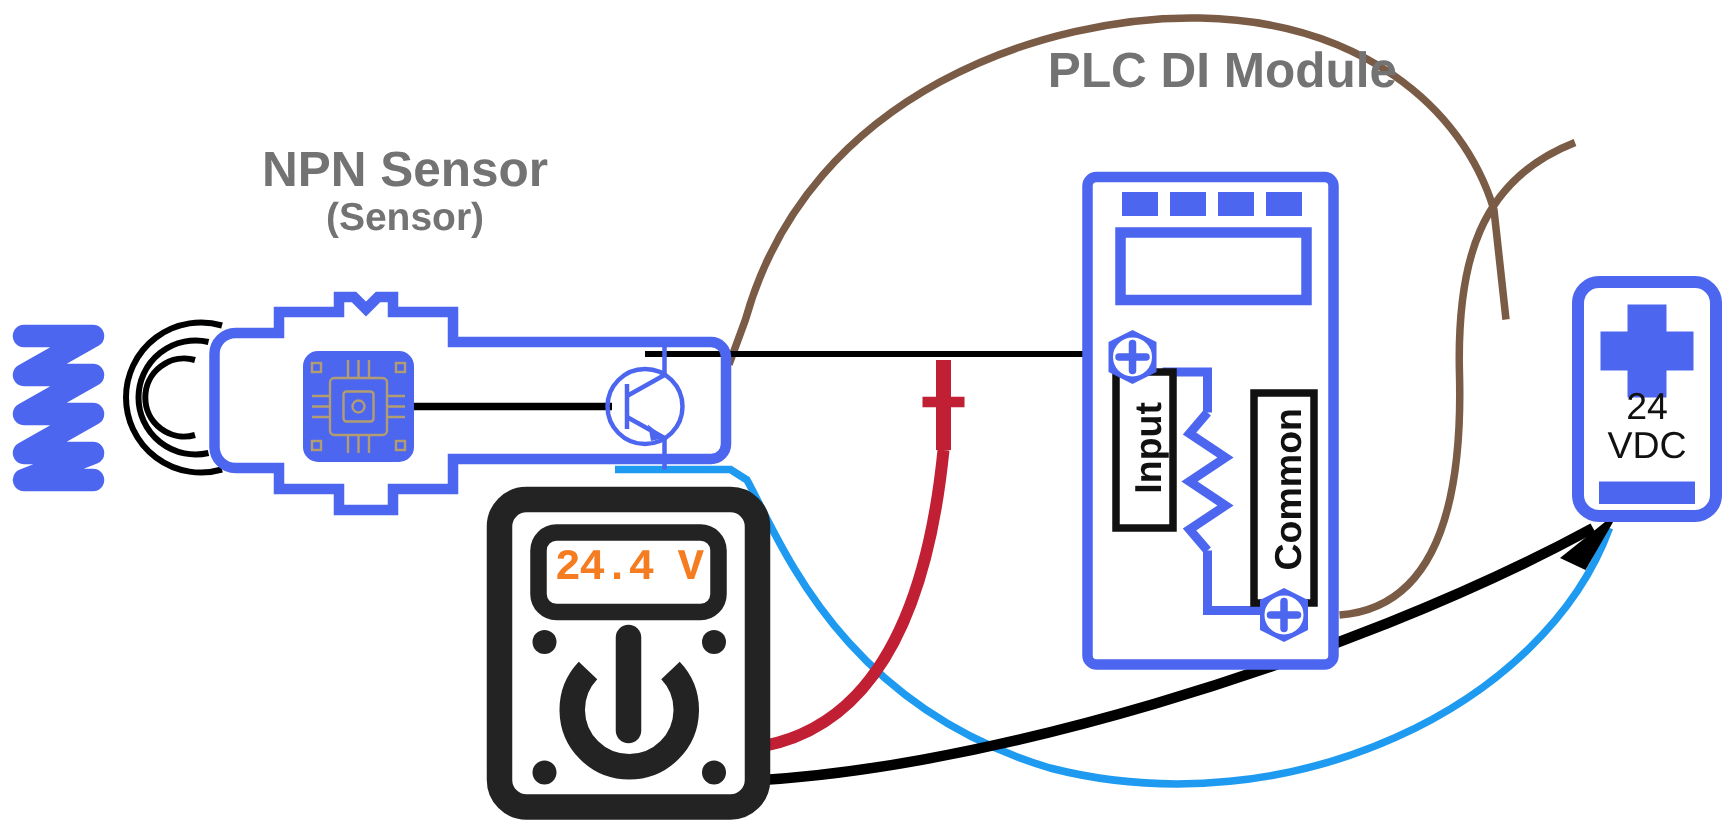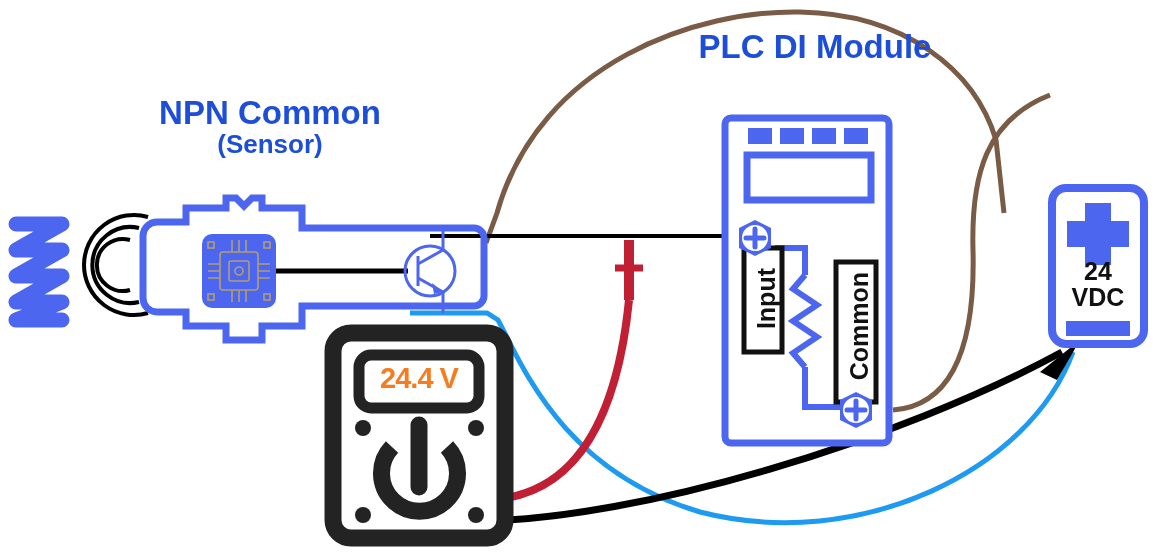--- a/index.html
+++ b/index.html
@@ -1,29 +1,29 @@
 <!DOCTYPE html>
 <html><head>
 <meta charset="utf-8">
 <style>
   html,body{margin:0;padding:0;background:#ffffff;}
   body{font-family:"Liberation Sans","DejaVu Sans",sans-serif;}
   #stage{position:relative;width:1154px;height:553px;background:#ffffff;overflow:hidden;}
   #stage svg{position:absolute;left:0;top:0;}
-  .lbl{position:absolute;color:#1d4ed8;font-weight:bold;text-align:center;line-height:1.05;white-space:nowrap;}
+  .lbl{position:absolute;color:#737373;font-weight:bold;text-align:center;line-height:1.05;white-space:nowrap;}
   .lbl .t1{font-size:33px;display:block;}
   .lbl .t2{font-size:26px;display:block;}
   #sensor-label{left:110px;top:96px;width:320px;}
   #plc-label{left:665px;top:30px;width:300px;}
   .vert-txt{position:absolute;writing-mode:vertical-rl;transform:rotate(180deg);
             font-weight:bold;color:#111;letter-spacing:0px;}
   #meter-reading{position:absolute;left:366px;top:362px;width:106px;text-align:center;
-                 color:#F57C20;font-size:29px;font-weight:bold;letter-spacing:-1px;}
+                 color:#F57C20;font-size:29px;font-weight:bold;letter-spacing:-1px;font-family:Liberation Mono, monospace;}
   #bat-text{position:absolute;left:1055px;top:258px;width:86px;text-align:center;
-            color:#111;font-size:25px;font-weight:bold;line-height:1.05;}
+            color:#111;font-size:25px;font-weight:normal;line-height:1.05;}
 </style>
 </head>
 <body>
 
 <div id="stage">
 
   <svg width="1154" height="553" viewBox="0 0 1154 553">
 
     <g>
       <path d="M486 243 L497 213 C 540 60 700 10 800 12 C 905 14 975 70 996 140 L1004 213" fill="none" stroke="#7A5B46" stroke-width="5"></path>
@@ -158,21 +158,21 @@
       <circle cx="476" cy="515" r="8" fill="#232323"></circle>
       <g>
         <path d="M392 447 A 38 38 0 1 0 447 447" fill="none" stroke="#232323" stroke-width="17"></path>
         <path d="M419 425 L419 487" stroke="#232323" stroke-width="17" stroke-linecap="round"></path>
       </g>
     </g>
 
   </svg>
 
   <div class="lbl" id="sensor-label">
-    <span class="t1">NPN Common</span>
+    <span class="t1">NPN Sensor</span>
     <span class="t2">(Sensor)</span>
   </div>
 
   <div class="lbl" id="plc-label">
     <span class="t1">PLC DI Module</span>
   </div>
 
   <div class="vert-txt" style="left:752px;top:268px;font-size:25px;">Input</div>
 
   <div class="vert-txt" style="left:845px;top:272px;font-size:25px;">Common</div>

